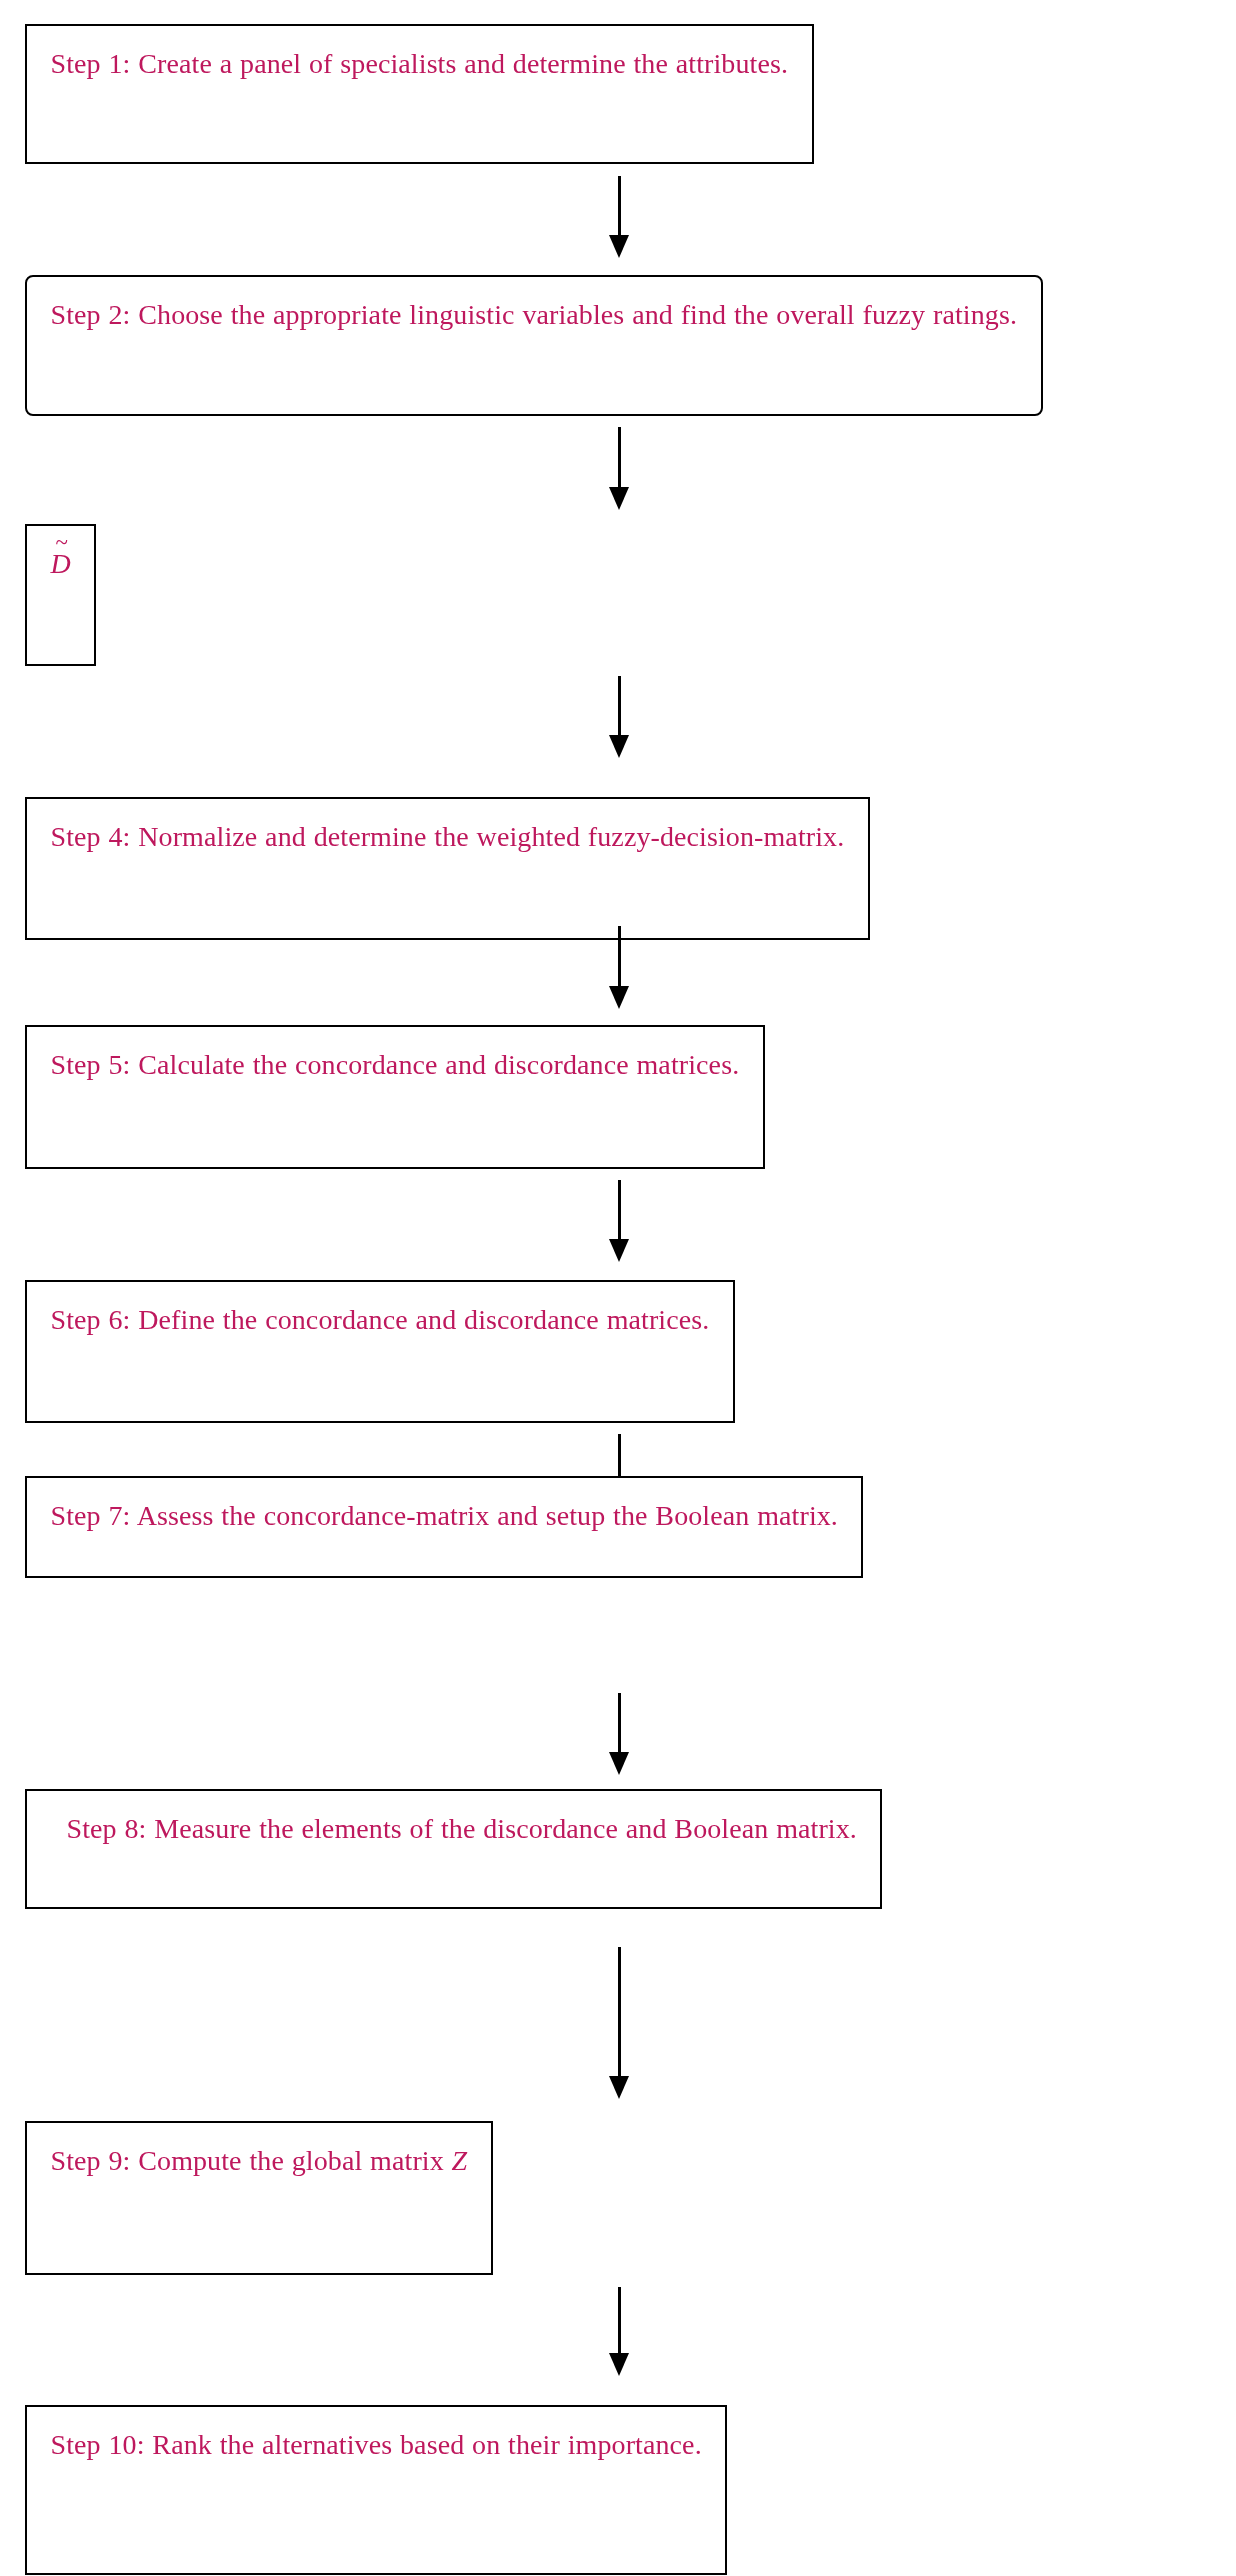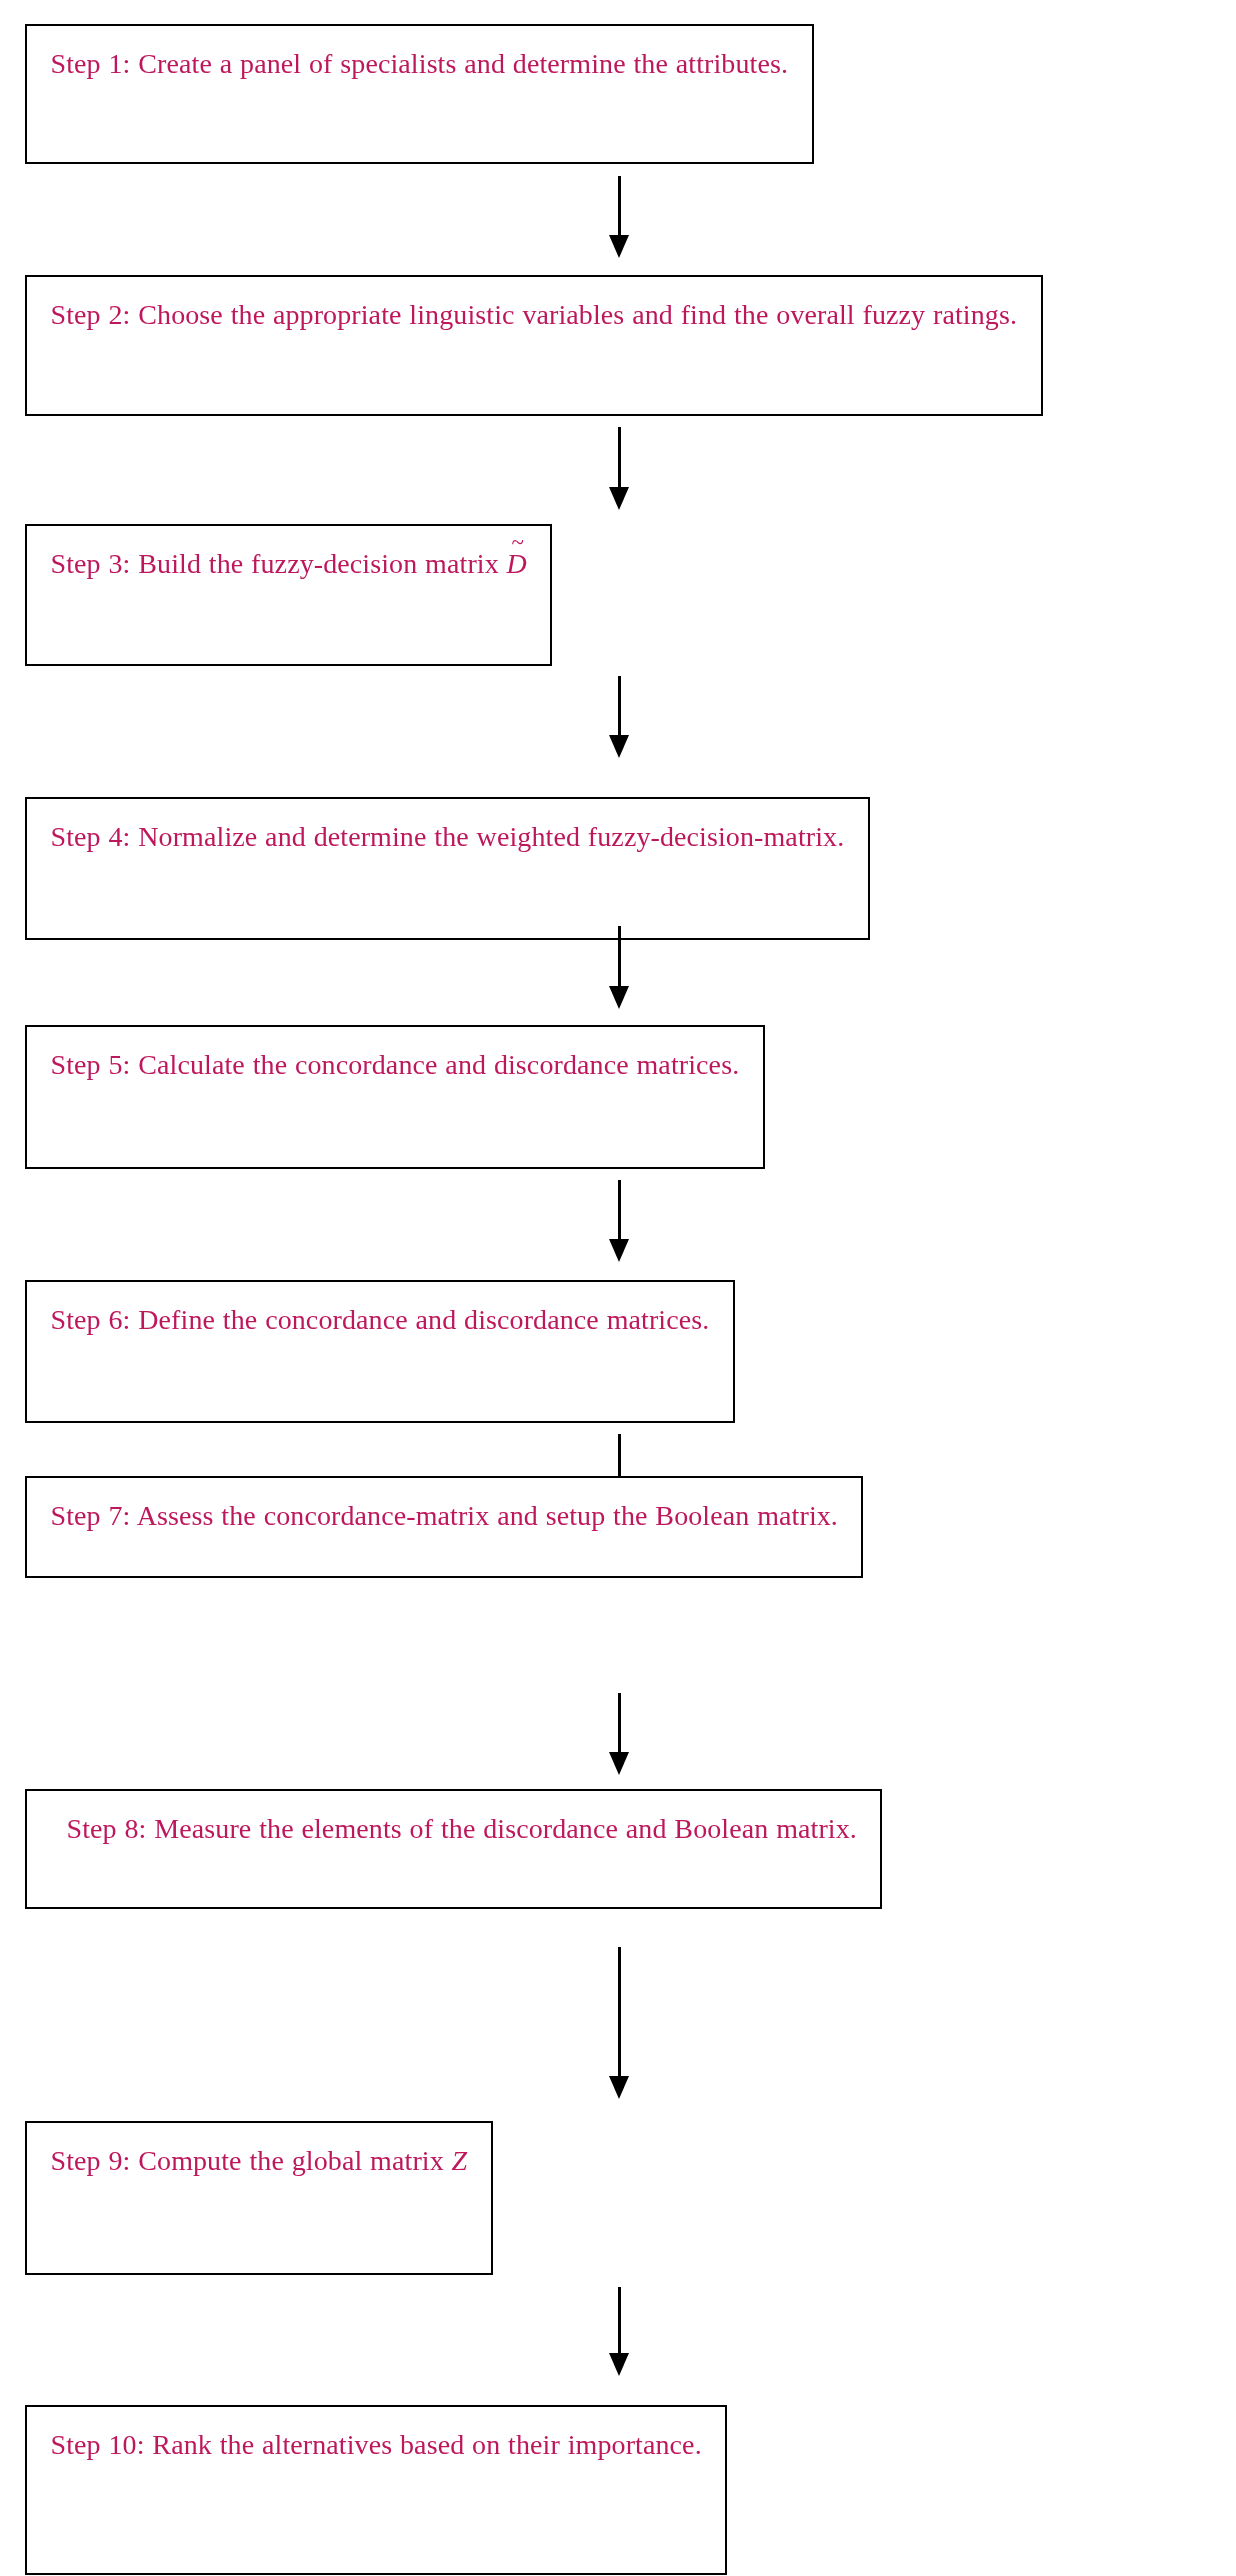--- a/index.html
+++ b/index.html
@@ -85,31 +85,31 @@
   <div class="flow">
 
     <div class="step-box" style="top:23.5px; height:140px;">
       <span class="step-text">Step 1: Create a panel of specialists and determine the attributes.</span>
     </div>
     <div class="connector" style="left:594px; top:176px; height:86px;">
       <div class="shaft" style="height:62px;"></div>
       <div class="head" style="top:59px;"></div>
     </div>
 
-    <div class="step-box" style="top:275px; height:141px;">
+    <div class="step-box" style="top:275px; height:141px;border-radius:8px;">
       <span class="step-text">Step 2: Choose the appropriate linguistic variables and find the overall fuzzy ratings.</span>
     </div>
     <div class="connector" style="left:594px; top:427px; height:87px;">
       <div class="shaft" style="height:64px;"></div>
       <div class="head" style="top:60px;"></div>
     </div>
 
     <div class="step-box" style="top:524px; height:142px;">
       <span class="step-text">
-        <span>Step 3: Build the fuzzy-decision matrix </span><span class="tilde-var"><span class="tilde-mark">~</span><span>D</span></span>
+        <span class="tilde-var"><span class="tilde-mark">~</span><span>D</span></span>
       </span>
     </div>
     <div class="connector" style="left:594px; top:676px; height:86px;">
       <div class="shaft" style="height:62px;"></div>
       <div class="head" style="top:59px;"></div>
     </div>
 
     <div class="step-box" style="top:772px; height:143px;margin-top:25px;">
       <span class="step-text">Step 4: Normalize and determine the weighted fuzzy-decision-matrix.</span>
     </div>

